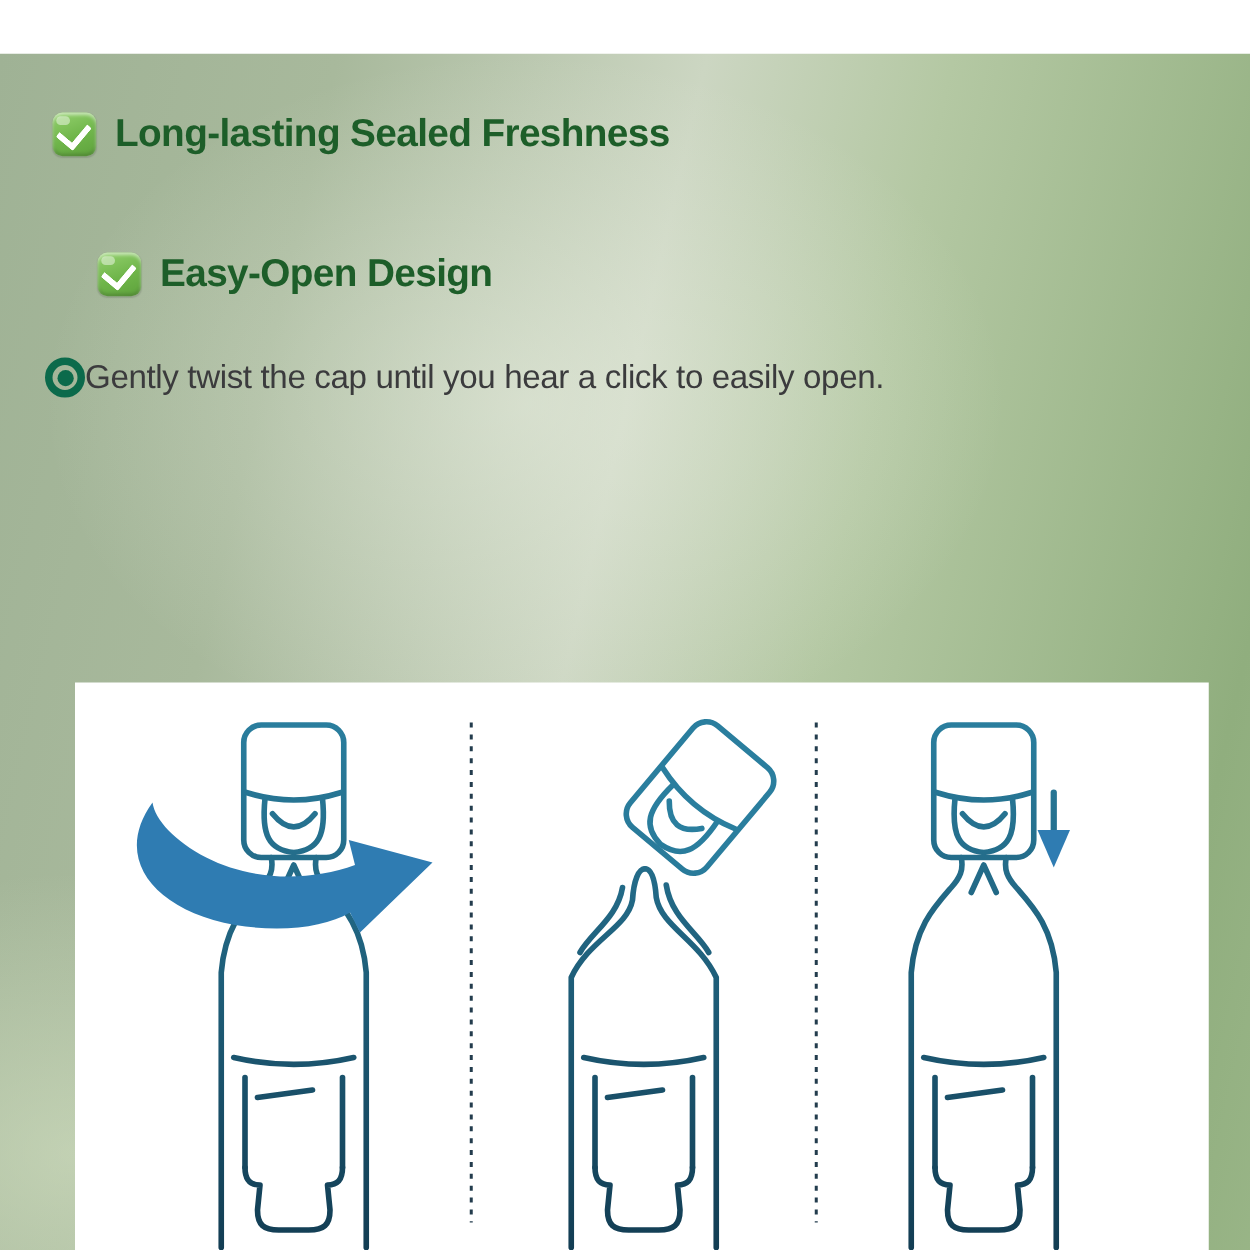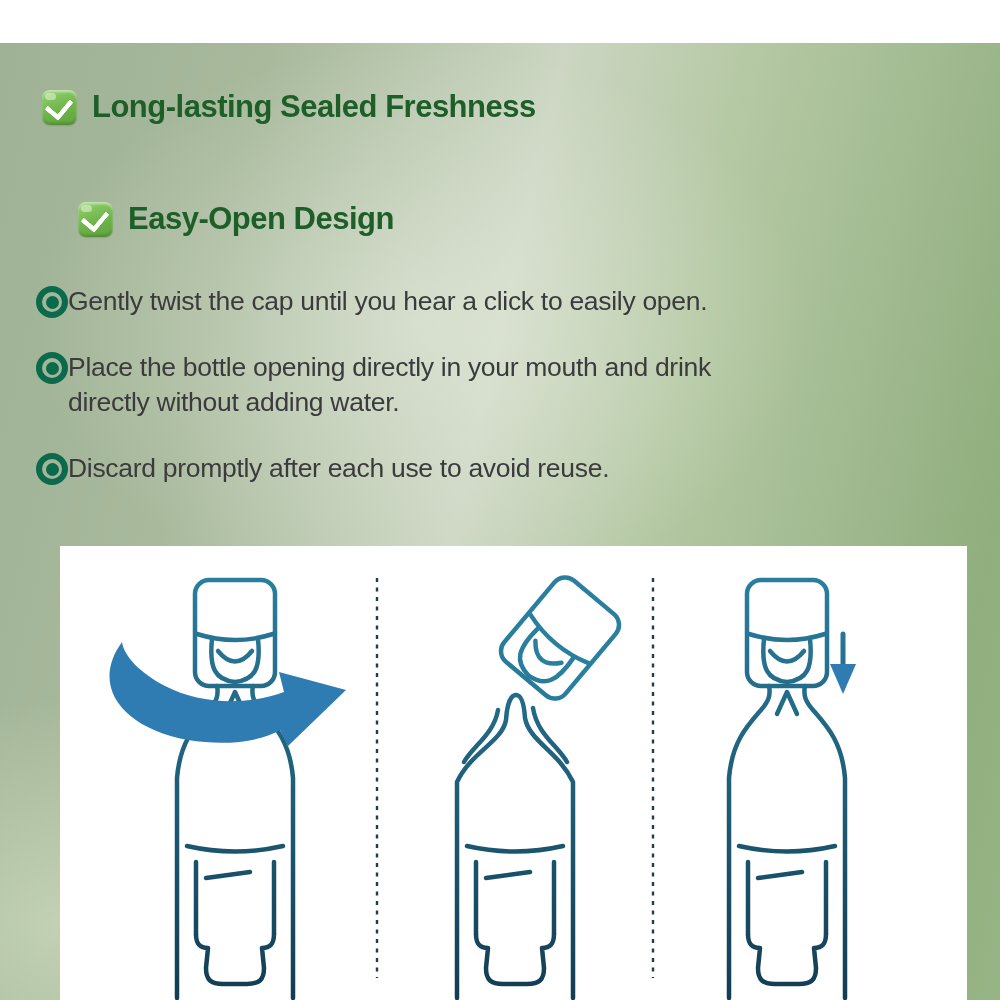--- a/index.html
+++ b/index.html
@@ -63,33 +63,20 @@
     <div class="checkbox"></div>
     <div class="check-label">Easy-Open Design</div>
   </div>
 
   <div class="inst-row r1">
     <span class="bullet">
         <span class="dot"></span>
       </span>
     <div class="inst-text">Gently twist the cap until you hear a click to easily open.</div>
   </div>
-  <div class="inst-row r2">
-    <span class="bullet">
-        <span class="dot"></span>
-      </span>
-    <div class="inst-text">Place the bottle opening directly in your mouth and drink
-directly without adding water.</div>
-  </div>
-  <div class="inst-row r3">
-    <span class="bullet">
-        <span class="dot"></span>
-      </span>
-    <div class="inst-text">Discard promptly after each use to avoid reuse.</div>
-  </div>
 
   <div class="panel">
     <svg viewBox="0 0 907 477">
       <defs>
         <linearGradient id="ink" x1="0" y1="30" x2="0" y2="460" gradientUnits="userSpaceOnUse">
           <stop offset="0" stop-color="#2a7e9e"></stop>
           <stop offset="1" stop-color="#123c52"></stop>
         </linearGradient>
 
         <g id="bottle-body">

